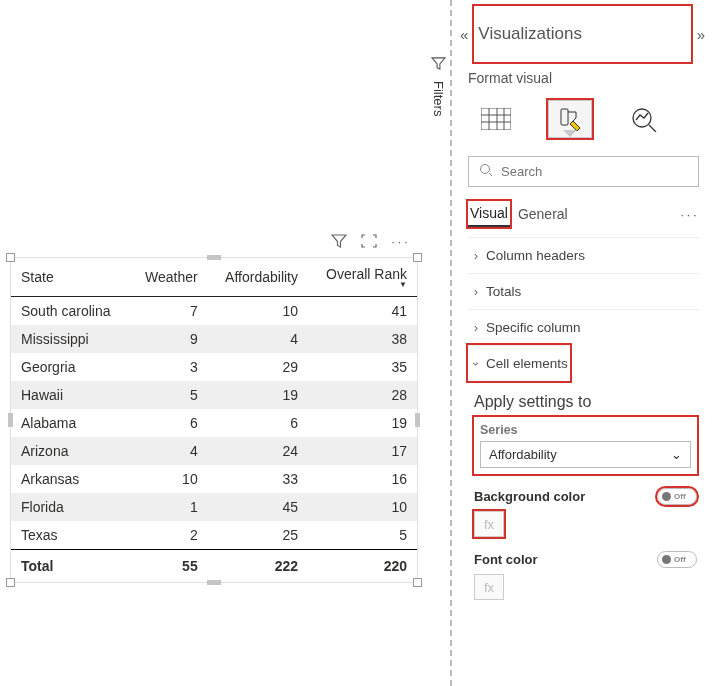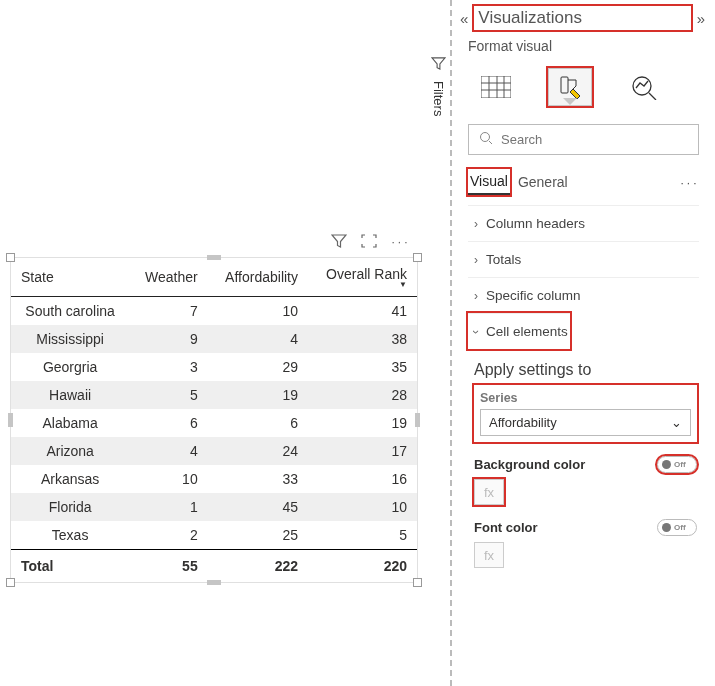--- a/index.html
+++ b/index.html
@@ -14,29 +14,29 @@
   .handle.bl { bottom: -5px; left: -5px; } .handle.br { bottom: -5px; right: -5px; }
   .mhandle { position: absolute; width: 14px; height: 5px; background: #c5c5c5; }
   .mhandle.tm { top: -3px; left: 50%; transform: translateX(-50%); }
   .mhandle.bm { bottom: -3px; left: 50%; transform: translateX(-50%); }
   .mhandle.lm { left: -3px; top: 50%; width: 5px; height: 14px; transform: translateY(-50%); }
   .mhandle.rm { right: -3px; top: 50%; width: 5px; height: 14px; transform: translateY(-50%); }
   table { width: 100%; border-collapse: collapse; font-size: 14px; }
   th { font-weight: 400; text-align: right; padding: 8px 10px; border-bottom: 1.5px solid #222; }
   th:first-child { text-align: left; }
   tbody td { text-align: right; padding: 6px 10px; }
-  tbody td:first-child { text-align: center; }
+  tbody td:first-child { text-align: left; }
   tbody tr:nth-child(even) { background: #efefef; }
   tfoot td { font-weight: 700; text-align: right; padding: 8px 10px; border-top: 1px solid #000; }
   tfoot td:first-child { text-align: left; }
   
   .right-pane { width: 263px; padding: 0; position: relative; }
   .pane-header-row { display: flex; align-items: center; padding: 6px 10px 4px 8px; gap: 6px; }
   .pane-arrow { font-size: 15px; color: #555; cursor: pointer; user-select: none; }
-  .pane-title { font-size: 17px; color: #555; flex: 1; padding: 2px 4px; }
+  .pane-title { font-size: 17px; color: #555; flex: 1; padding: 18px 4px; }
   .filters-tab { position: absolute; left: -24px; top: 50px; writing-mode: vertical-rl; font-size: 13px; color: #333; background: #fff; padding: 6px 3px 38px; display:flex; align-items:center; gap:8px;}
   .filters-tab .icon { transform: rotate(0deg); font-size: 15px; writing-mode: horizontal-tb; }
   .pane-body { padding: 0 16px; }
   .subhdr { font-size: 14px; color: #555; padding: 4px 0 10px; }
   .format-icons { display: flex; gap: 30px; padding: 4px 6px 0; align-items: center; }
   .fmt-ic { width: 44px; height: 38px; display: flex; align-items: center; justify-content: center; }
   .fmt-ic.selected { border: 1px solid #c7c7c7; background: #f5f5f5; position: relative; }
   .fmt-ic.selected::after { content: ''; position: absolute; bottom: -7px; left: 50%; transform: translateX(-50%); border: 7px solid transparent; border-top-color: #c7c7c7; }
   .search-box { margin: 18px 0 14px; border: 1px solid #bbb; padding: 6px 10px; display: flex; align-items: center; gap: 8px; color: #888; }
   .search-box input { border: none; outline: none; font-size: 13px; width: 100%; color: #333; }

